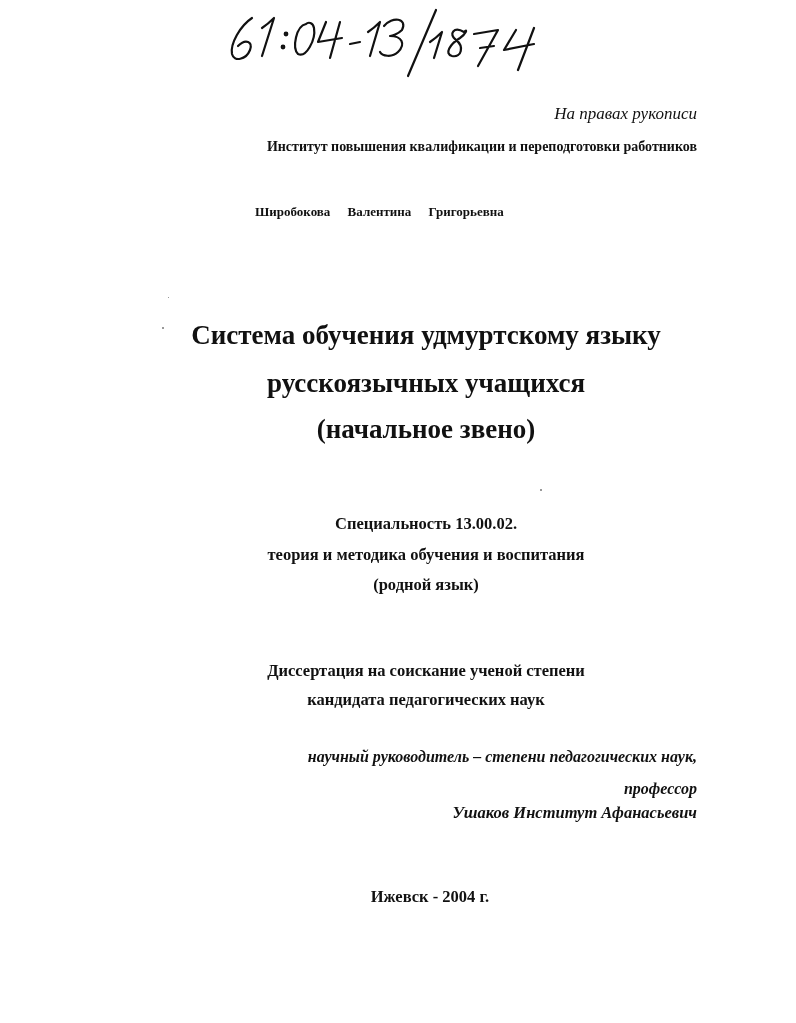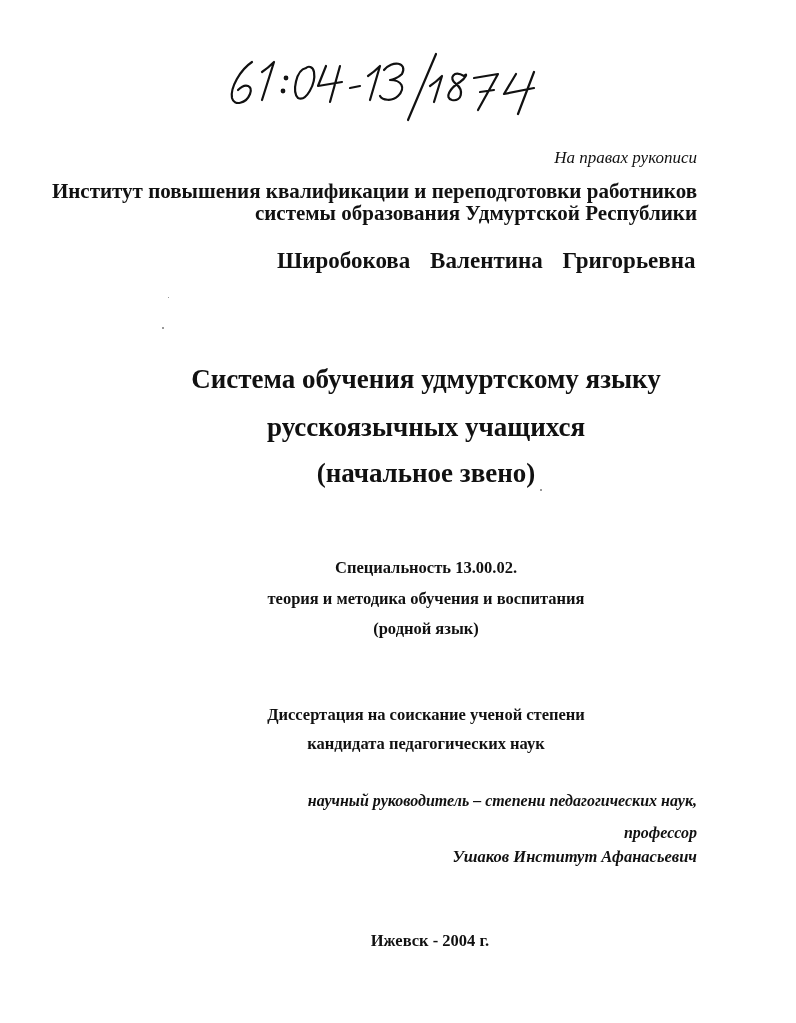--- a/index.html
+++ b/index.html
@@ -8,46 +8,46 @@
       background: #ffffff;
     }
     body {
       width: 796px;
       height: 1023px;
       position: relative;
       overflow: hidden;
       font-family: "Liberation Serif", "DejaVu Serif", serif;
       color: #111111;
     }
-    .abs { position: absolute; white-space: nowrap; margin-top: 44px; }
+    .abs { position: absolute; white-space: nowrap; }
     .handwritten {
       left: 222px;
       top: 4px;
       width: 340px;
       height: 80px;
     }
     .handwritten svg { width: 100%; height: 100%; }
     .rights {
       right: 99px;
       top: 104px;
       font-size: 17px;
       font-style: italic;
     }
     .institute {
       right: 99px;
       top: 136px;
-      font-size: 21px;
+      font-size: 14px;
       font-weight: bold;
       text-align: right;
       line-height: 22px;
     }
     .author {
-      left: 277px;
+      left: 255px;
       top: 204px;
-      font-size: 23px;
+      font-size: 13px;
       font-weight: bold;
       word-spacing: 14px;
     }
     .title {
       left: 0;
       width: 852px;
       text-align: center;
       font-size: 27px;
       font-weight: bold;
     }
@@ -128,21 +128,20 @@
 
         <path d="M294 26 L282 46 L312 40 M312 24 L296 66"></path>
       </g>
     </svg>
   </div>
 
   <div class="abs rights">На правах рукописи</div>
 
   <div class="abs institute">
     <div>Институт повышения квалификации и переподготовки работников</div>
-    <div>системы образования Удмуртской Республики</div>
   </div>
 
   <div class="abs author">Широбокова  Валентина  Григорьевна</div>
 
   <div class="abs title t1">Система обучения удмуртскому языку</div>
   <div class="abs title t2">русскоязычных учащихся</div>
   <div class="abs title t3">(начальное звено)</div>
 
   <span class="speck" style="left:162px; top:327px;"></span>
   <span class="speck" style="left:540px; top:489px;"></span>

